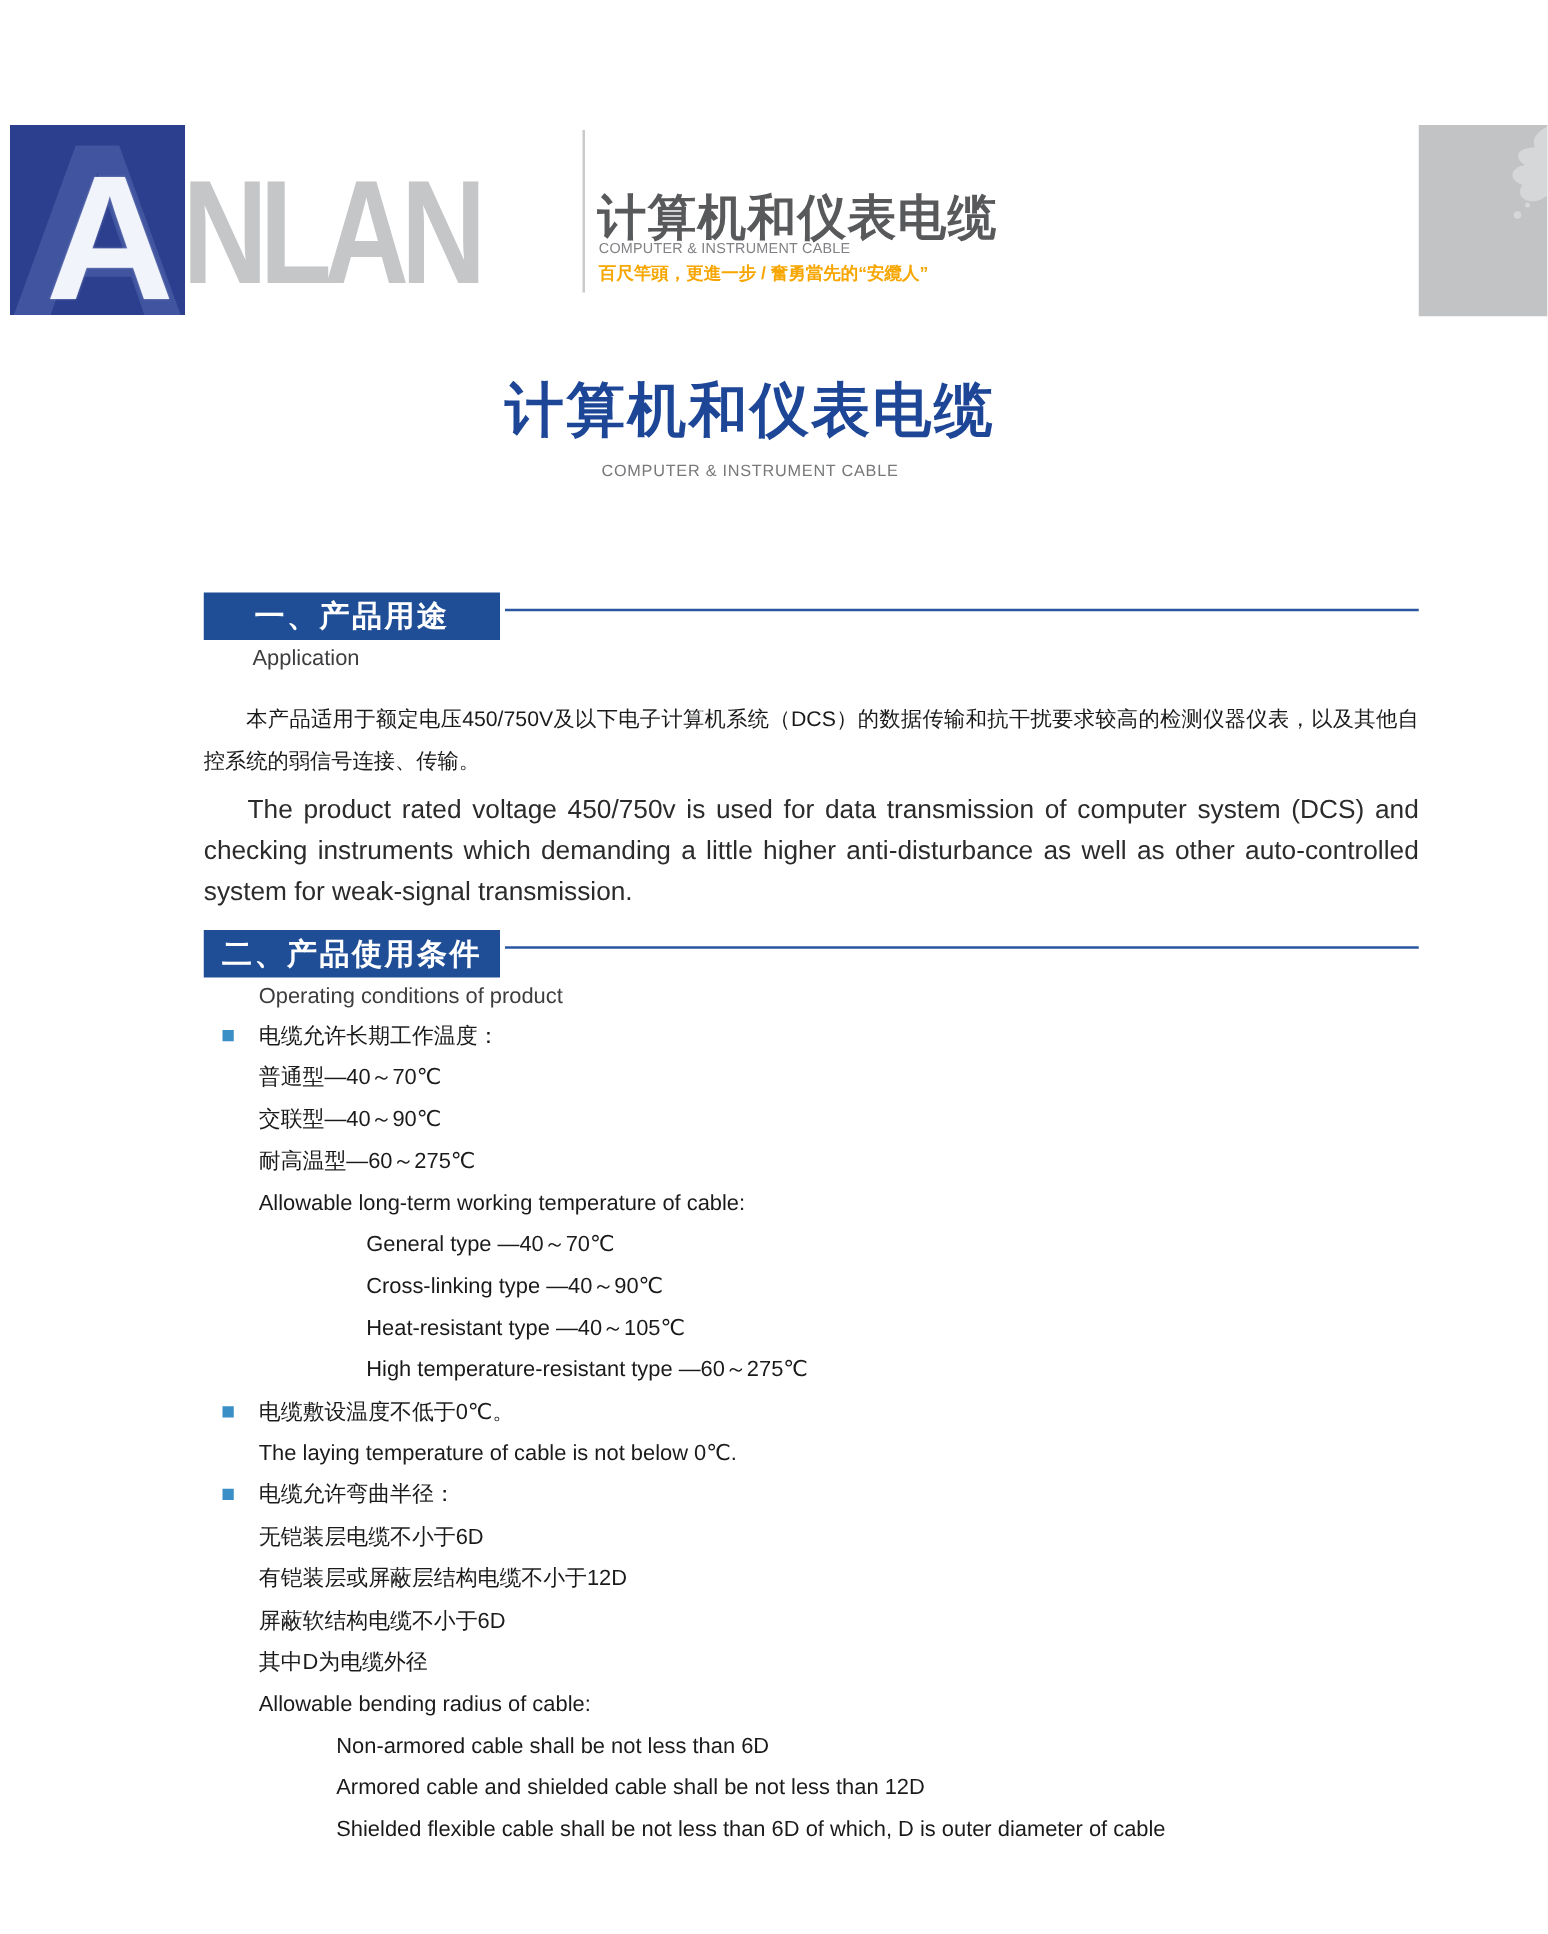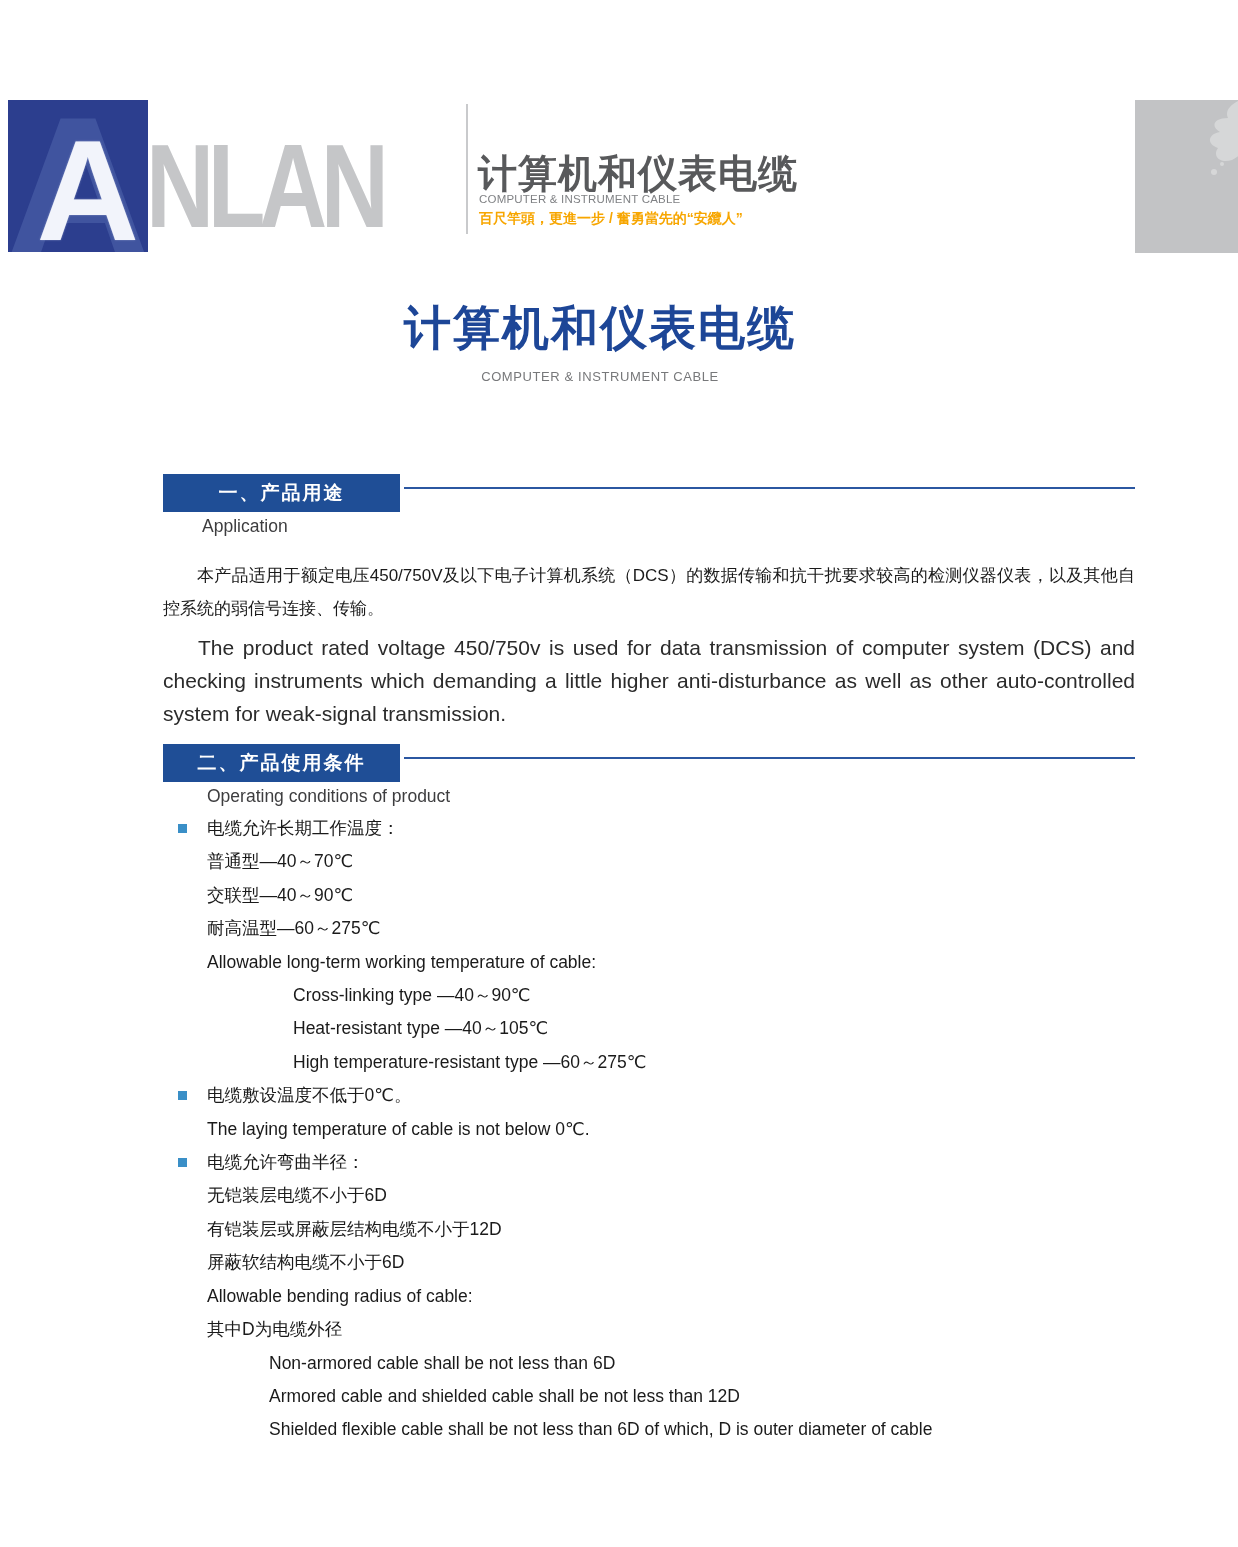--- a/index.html
+++ b/index.html
@@ -50,21 +50,21 @@
   .corner-box svg{position:absolute;right:-14px;top:-6px;}
   
   .title-wrap{position:absolute;left:0;top:297px;width:1200px;text-align:center;}
   .title-cn{font-size:47px;font-weight:bold;color:#1d4697;letter-spacing:2px;}
   .title-en{margin-top:9px;font-size:13px;color:#77787a;letter-spacing:0.6px;}
   
   .sec{position:absolute;left:163px;width:972px;height:38px;}
   .sec1{top:474px;} .sec2{top:744px;}
   .sec-box{
     position:absolute;left:0;top:0;width:237px;height:38px;background:#1f4e96;
-    color:#ffffff;font-size:19px;font-weight:bold;letter-spacing:2px;
+    color:#ffffff;font-size:24px;font-weight:bold;letter-spacing:2px;
     display:flex;align-items:center;justify-content:center;white-space:nowrap;
   }
   .sec-line{position:absolute;left:241px;top:13px;width:731px;height:2px;background:#2b57a1;}
   .sub1{position:absolute;left:202px;top:516px;font-size:17.5px;color:#3d3d3f;}
   .sub2{position:absolute;left:207px;top:786px;font-size:17.5px;color:#3d3d3f;}
   
   .para-cn{
     position:absolute;left:163px;top:560px;width:972px;
     font-size:17px;line-height:32.5px;color:#1a1a1a;
     text-align:justify;text-indent:2em;
@@ -128,27 +128,28 @@
   <div class="sec-line"></div>
 </div>
 <div class="sub2">Operating conditions of product</div>
 
 <div class="cond">
   <div class="cond-line"><span class="sq"></span><span>电缆允许长期工作温度：</span></div>
   <div class="cond-line"><span>普通型—40～70℃</span></div>
   <div class="cond-line"><span>交联型—40～90℃</span></div>
   <div class="cond-line"><span>耐高温型—60～275℃</span></div>
   <div class="cond-line"><span>Allowable long-term working temperature of cable:</span></div>
+  <div class="cond-line ind-a"><span>General type —40～70℃</span></div>
   <div class="cond-line ind-a"><span>Cross-linking type —40～90℃</span></div>
   <div class="cond-line ind-a"><span>Heat-resistant type —40～105℃</span></div>
   <div class="cond-line ind-a"><span>High temperature-resistant type —60～275℃</span></div>
   <div class="cond-line"><span class="sq"></span><span>电缆敷设温度不低于0℃。</span></div>
   <div class="cond-line"><span>The laying temperature of cable is not below 0℃.</span></div>
   <div class="cond-line"><span class="sq"></span><span>电缆允许弯曲半径：</span></div>
   <div class="cond-line"><span>无铠装层电缆不小于6D</span></div>
   <div class="cond-line"><span>有铠装层或屏蔽层结构电缆不小于12D</span></div>
   <div class="cond-line"><span>屏蔽软结构电缆不小于6D</span></div>
+  <div class="cond-line"><span>其中D为电缆外径</span></div>
   <div class="cond-line"><span>Allowable bending radius of cable:</span></div>
-  <div class="cond-line"><span>其中D为电缆外径</span></div>
   <div class="cond-line ind-b"><span>Non-armored cable shall be not less than 6D</span></div>
   <div class="cond-line ind-b"><span>Armored cable and shielded cable shall be not less than 12D</span></div>
   <div class="cond-line ind-b"><span>Shielded flexible cable shall be not less than 6D of which, D is outer diameter of cable</span></div>
 </div>
 
 </body></html>

